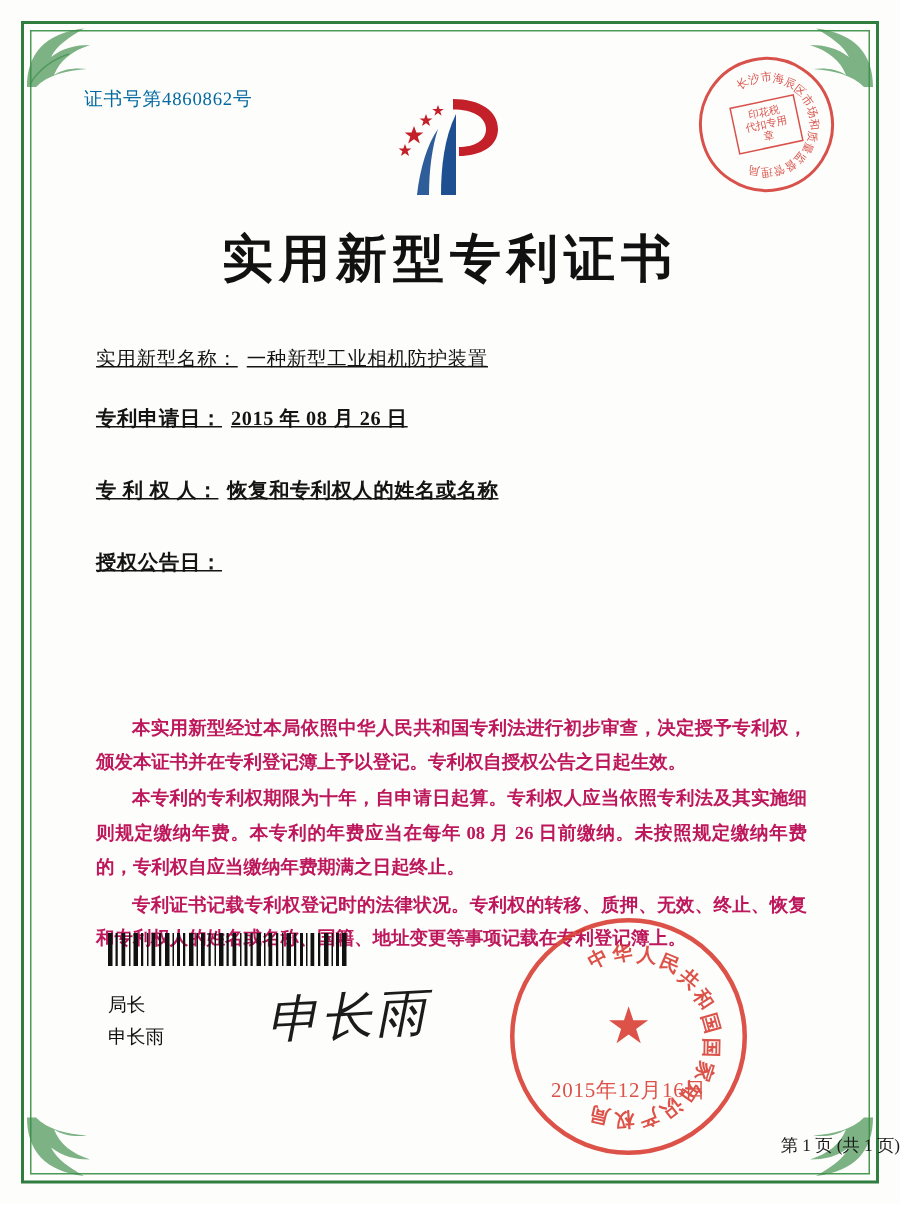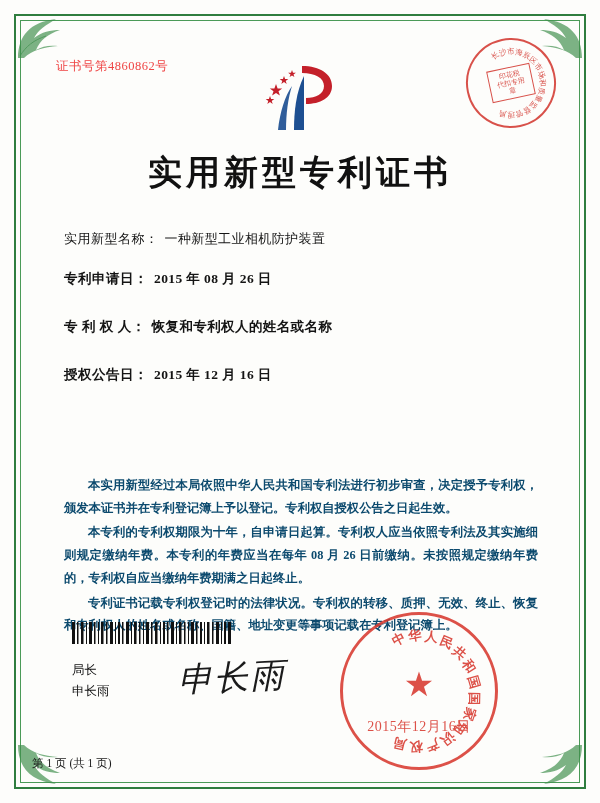--- a/index.html
+++ b/index.html
@@ -44,21 +44,21 @@
   .corner.tr { right: 16px; top: 16px; transform: scaleX(-1); }
   .corner.bl { left: 16px; bottom: 16px; transform: scaleY(-1); }
   .corner.br { right: 16px; bottom: 16px; transform: scale(-1,-1); }
 
   
   .cert-no {
     position: absolute;
     left: 56px; top: 58px;
     font-size: 12.5px;
     letter-spacing: 0.5px;
-    color: #ef4444;
+    color: #0369a1;
   }
 
   
   .logo {
     position: absolute;
     left: 258px; top: 62px;
     width: 86px; height: 72px;
   }
 
   
@@ -113,20 +113,21 @@
     position: absolute;
     left: 64px; top: 230px;
     width: 470px;
   }
   .field-row {
     display: flex;
     align-items: baseline;
     margin-bottom: 22px;
     font-size: 13px;
     color: #141414;
+    text-decoration: underline;
   }
   .field-label {
     white-space: nowrap;
     letter-spacing: 0.5px;
   }
   .field-label.spaced { letter-spacing: 9px; }
   .field-value {
     margin-left: 6px;
     letter-spacing: 0.4px;
   }
@@ -136,21 +137,21 @@
   .gap-lg { margin-bottom: 30px; }
 
   
   .body-text {
     position: absolute;
     left: 64px; top: 474px;
     width: 474px;
     font-size: 12.3px;
     line-height: 1.85;
     text-align: justify;
-    color: #0c4a6e;
+    color: #be185d;
   }
   .body-text p {
     margin: 0 0 2px 0;
     text-indent: 24px;
     font-weight: bold;
   }
 
   
   .barcode {
     position: absolute;
@@ -213,21 +214,21 @@
     letter-spacing: 0.5px;
     white-space: nowrap;
     color: #d83a30;
     font-family: "Liberation Serif", serif;
   }
 
   
   .footer {
     position: absolute;
     left: 0; right: 0; bottom: 32px;
-    text-align: left;
+    text-align: right;
     font-size: 11.5px;
     color: #1a1a1a;
     margin-left: 32px;
   }
 </style>
 </head>
 <body>
 
 <div class="page">
 
@@ -304,21 +305,20 @@
     <div class="field-row big gap-lg">
       <span class="field-label">专利申请日：</span>
       <span class="field-value">2015 年 08 月 26 日</span>
     </div>
     <div class="field-row big gap-lg">
       <span class="field-label">专 利 权 人：</span>
       <span class="field-value">恢复和专利权人的姓名或名称</span>
     </div>
     <div class="field-row big">
       <span class="field-label">授权公告日：</span>
-      <span class="field-value">2015 年 12 月 16 日</span>
     </div>
   </div>
 
   <div class="body-text">
     <p>本实用新型经过本局依照中华人民共和国专利法进行初步审查，决定授予专利权，颁发本证书并在专利登记簿上予以登记。专利权自授权公告之日起生效。</p>
     <p>本专利的专利权期限为十年，自申请日起算。专利权人应当依照专利法及其实施细则规定缴纳年费。本专利的年费应当在每年 08 月 26 日前缴纳。未按照规定缴纳年费的，专利权自应当缴纳年费期满之日起终止。</p>
     <p>专利证书记载专利权登记时的法律状况。专利权的转移、质押、无效、终止、恢复和专利权人的姓名或名称、国籍、地址变更等事项记载在专利登记簿上。</p>
   </div>
 
   <div class="barcode">

